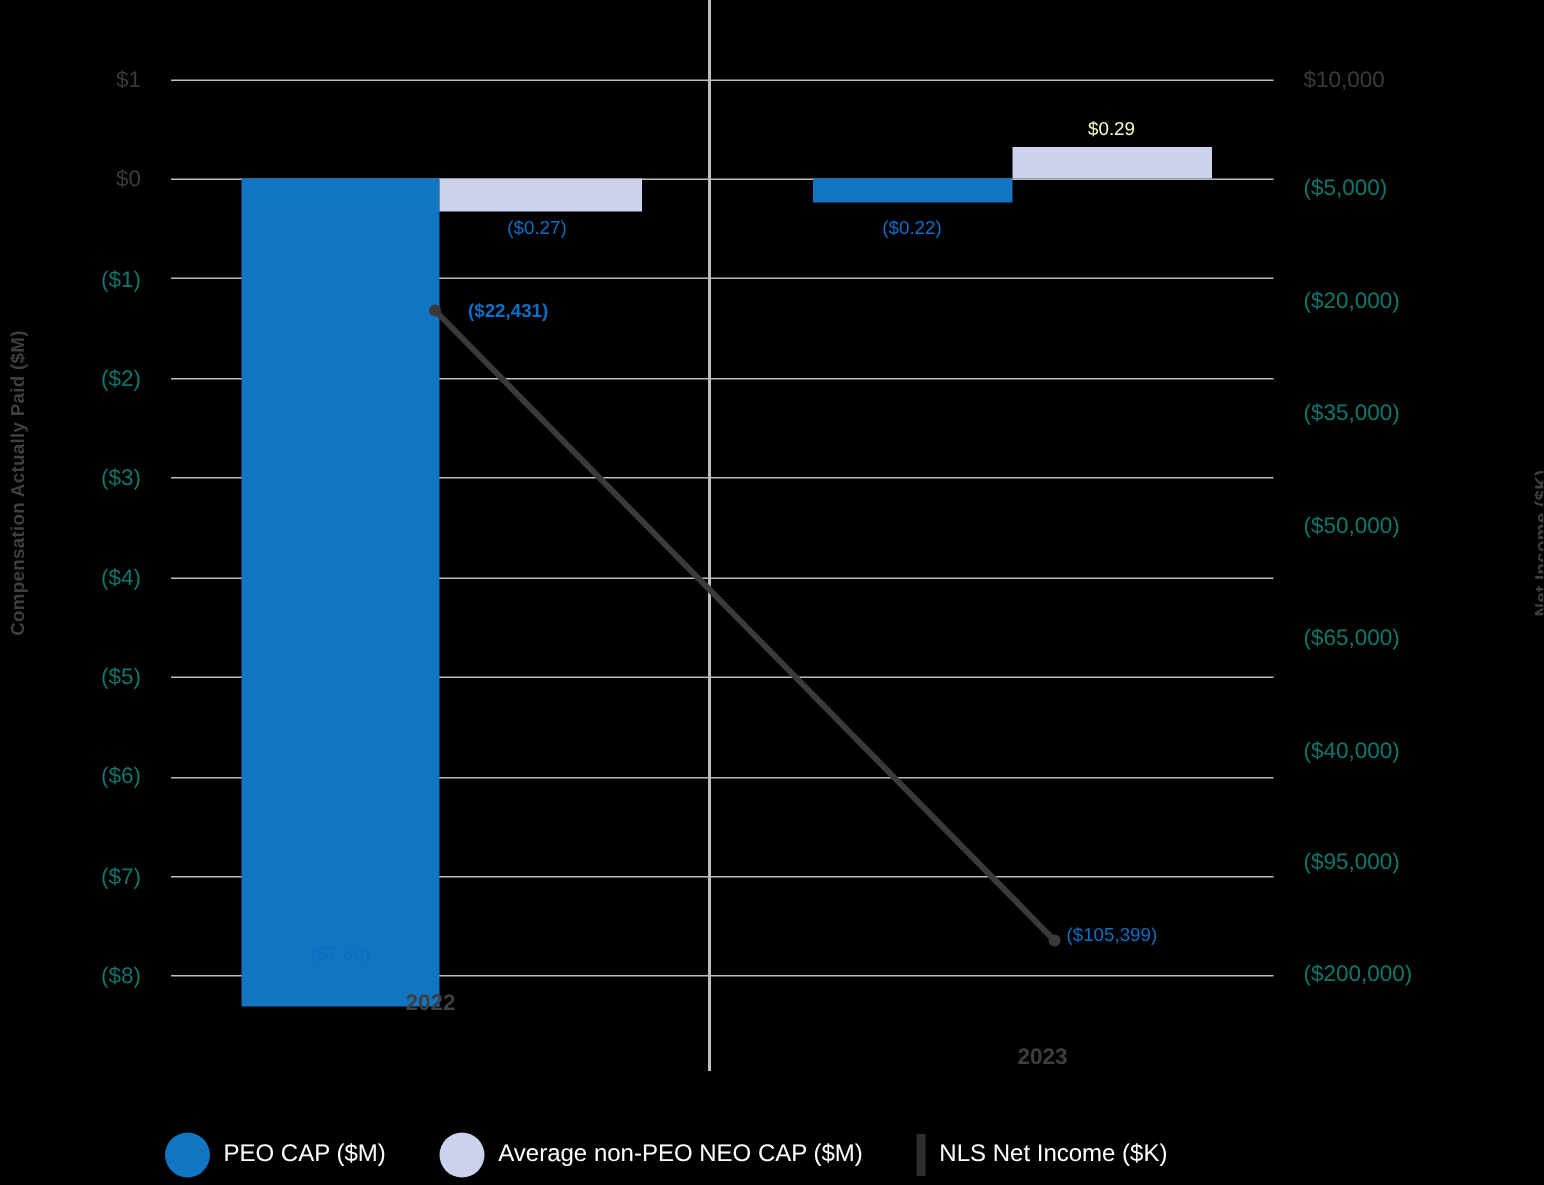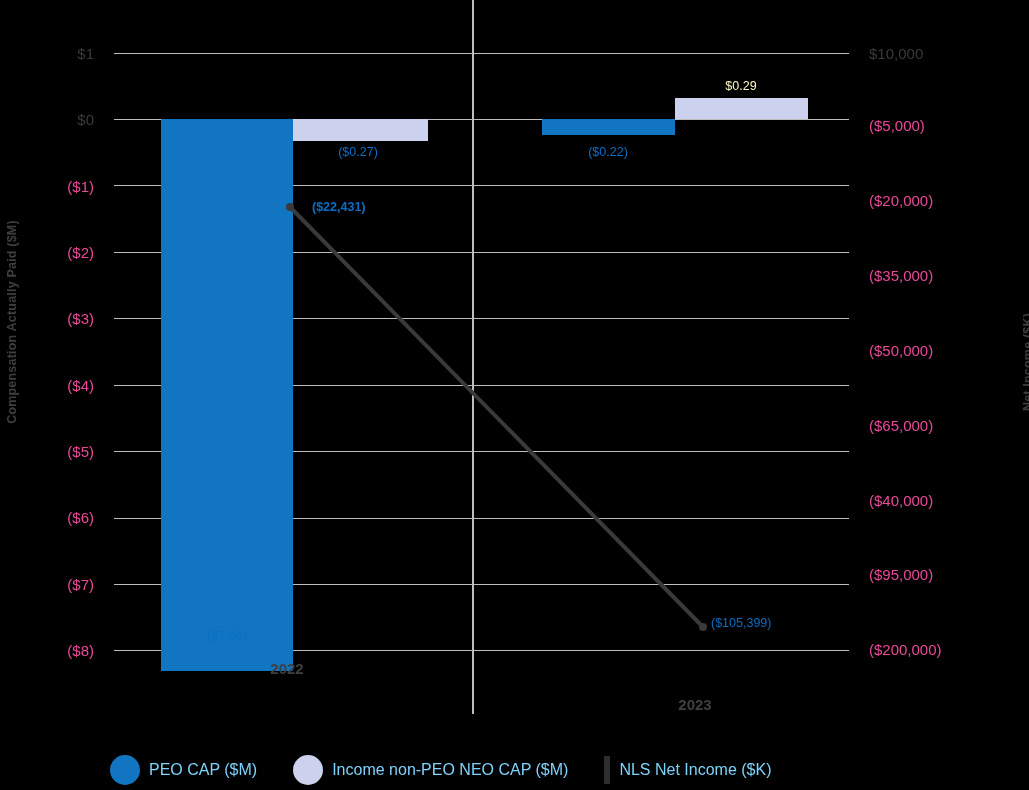--- a/index.html
+++ b/index.html
@@ -60,21 +60,21 @@
     position: absolute;
     width: 2px;
     background: #bdbdbd;
   }
 
   
   .tick {
     position: absolute;
     font-size: 15px;
     white-space: nowrap;
-    color: #ec4899;
+    color: #0f766e;
   }
   .tick.zeroish { color: #3a3a3a; }
   .tick.left  { right: 0; text-align: right; }
   .tick.right { left: 0; text-align: left; }
 
   #ticks-left  { position: absolute; left: 0px;  top: 0; width: 104px; height: 790px; }
   #ticks-right { position: absolute; left: 869px; top: 0; width: 160px; height: 790px; }
   #ticks-left .tick  { right: 10px; }
   #ticks-right .tick { left: 0px; }
 
@@ -140,21 +140,21 @@
     flex: none;
   }
   .legend-swatch-bar {
     width: 6px;
     height: 28px;
     margin-right: 9px;
     flex: none;
   }
   .legend-text {
     font-size: 16px;
-    color: #7dd3fc;
+    color: #ffffff;
     white-space: nowrap;
   }
 </style>
 </head>
 <body>
 
 <div id="page">
 
   <div id="y-left-title" class="axis-title">Compensation Actually Paid ($M)</div>
   <div id="y-right-title" class="axis-title">Net Income ($K)</div>
@@ -222,21 +222,21 @@
   <div class="cat-label" style="left:222px; top:660px; width:130px;">2022</div>
   <div class="cat-label" style="left:630px; top:696px; width:130px;">2023</div>
 
   <div id="legend">
     <div class="legend-item">
       <span class="legend-swatch-circle" style="background:#1175c2;"></span>
       <span class="legend-text">PEO CAP ($M)</span>
     </div>
     <div class="legend-item">
       <span class="legend-swatch-circle" style="background:#ccd2ed;"></span>
-      <span class="legend-text">Income non-PEO NEO CAP ($M)</span>
+      <span class="legend-text">Average non-PEO NEO CAP ($M)</span>
     </div>
     <div class="legend-item">
       <span class="legend-swatch-bar" style="background:#2e2e2e;"></span>
       <span class="legend-text">NLS Net Income ($K)</span>
     </div>
   </div>
 
 </div>
 
 </body></html>

